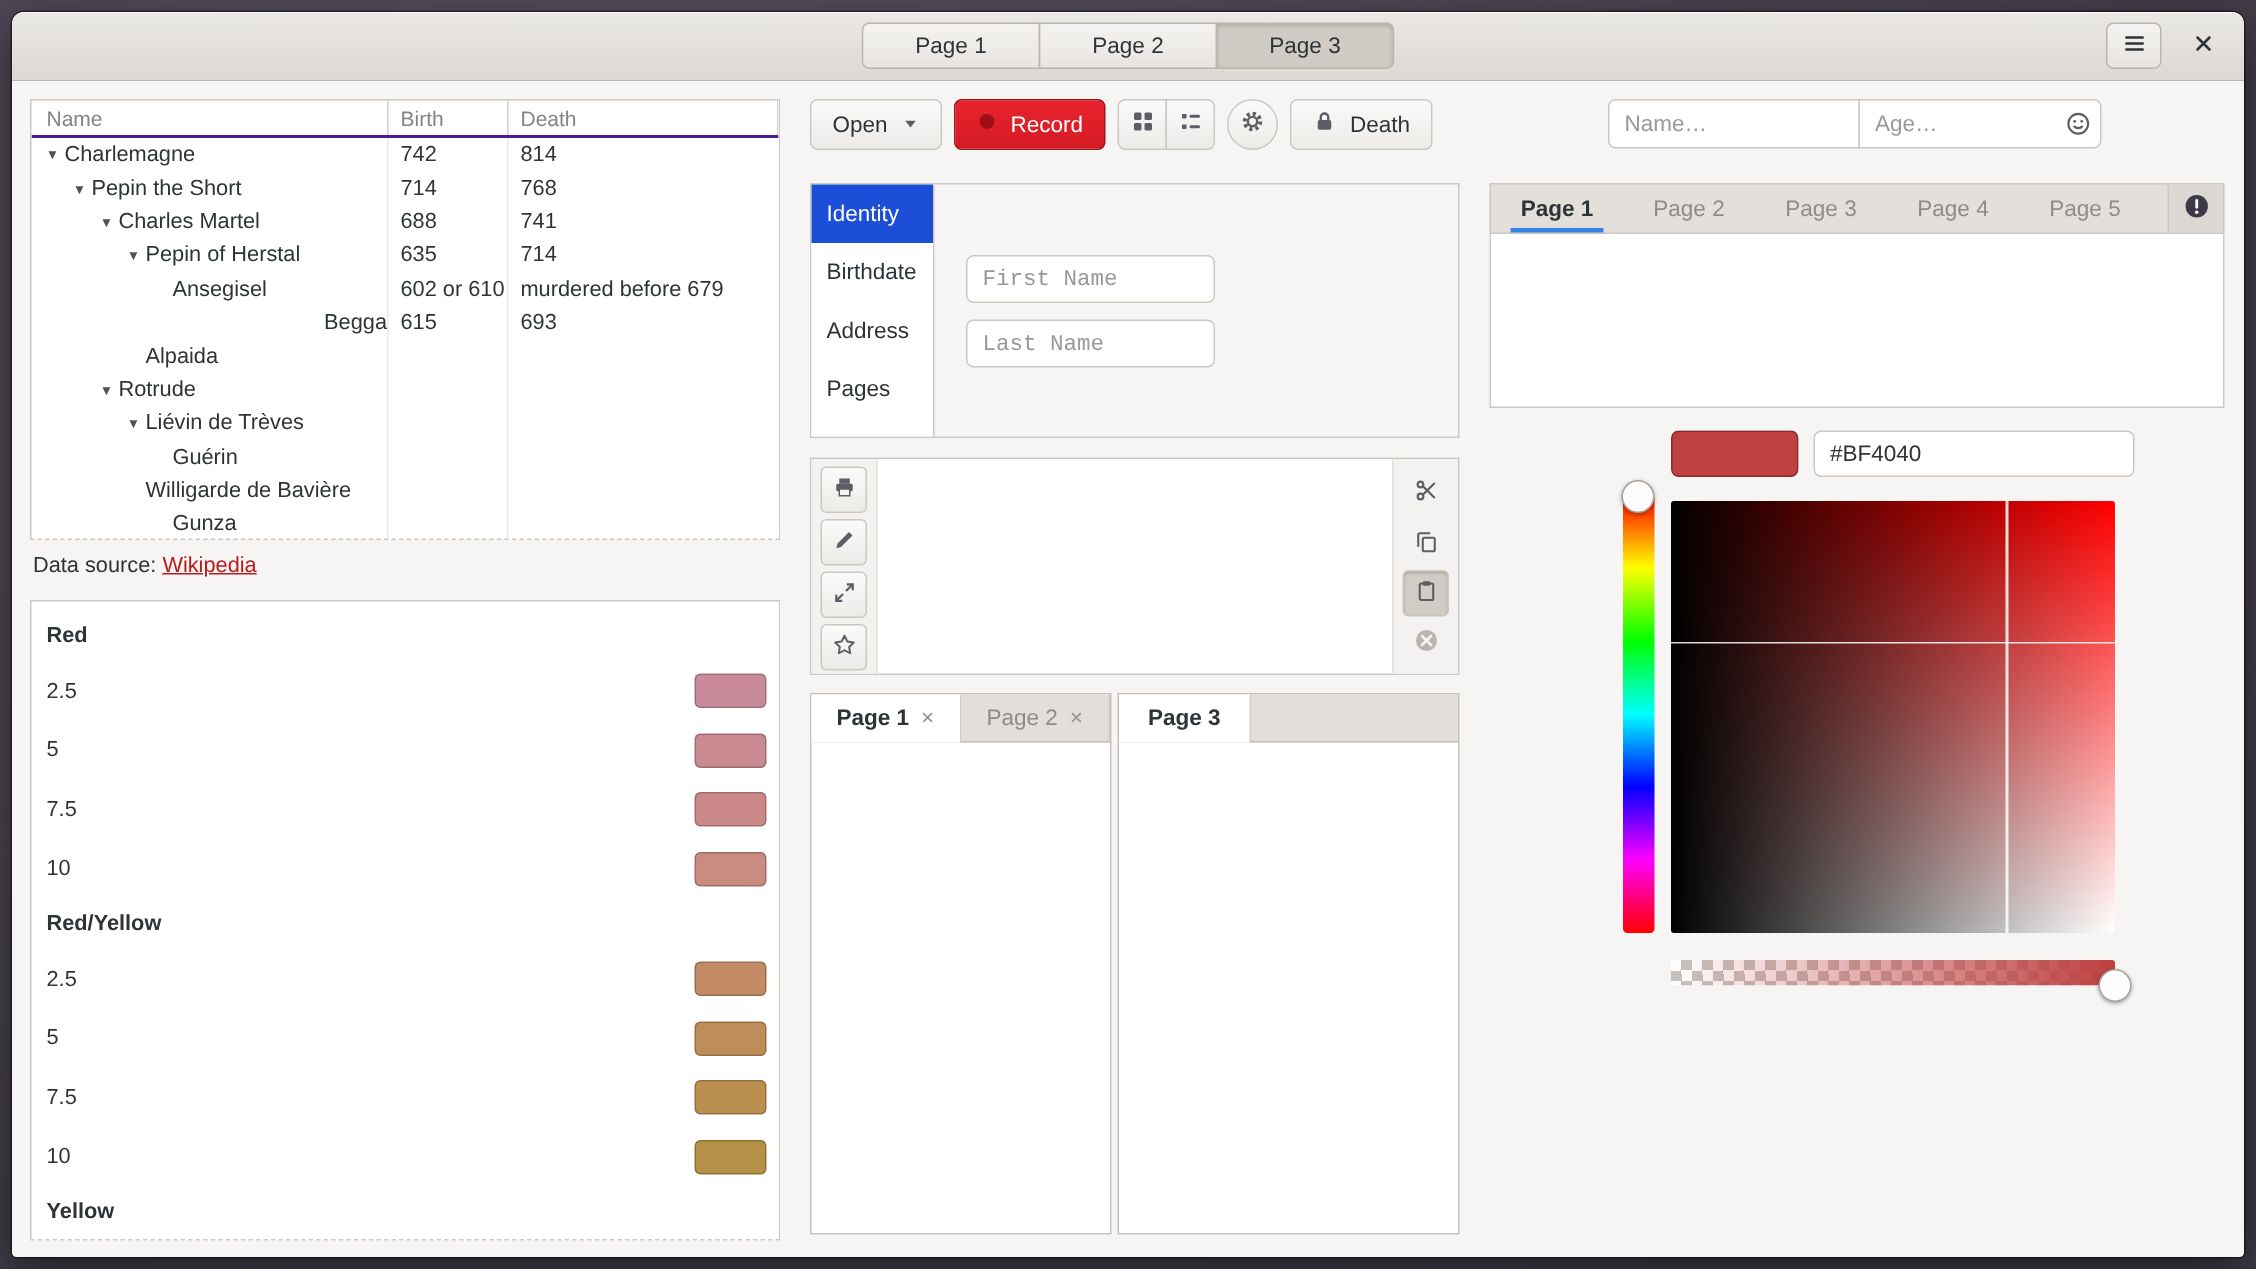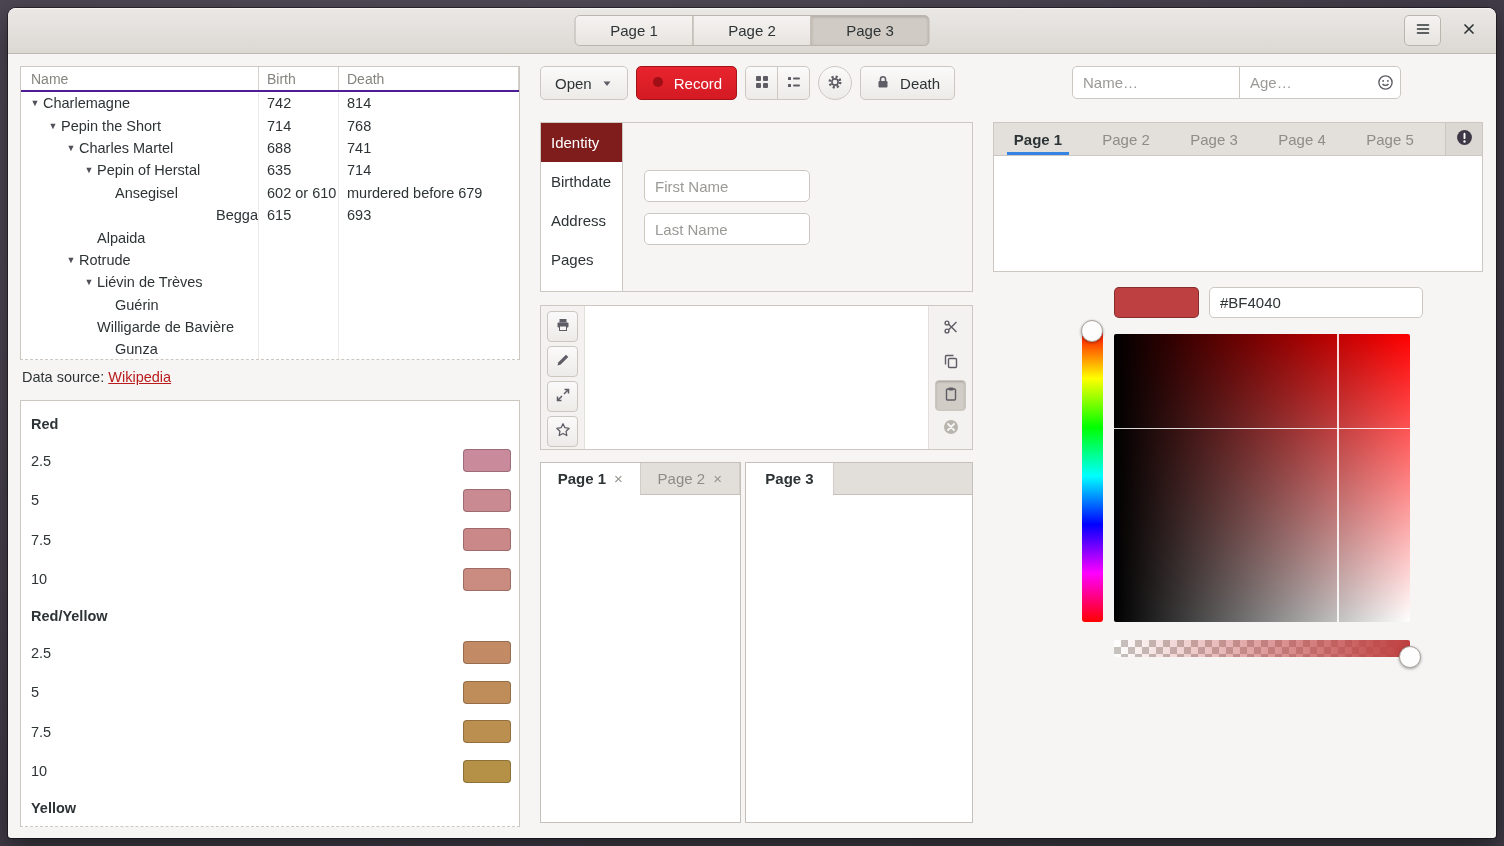--- a/index.html
+++ b/index.html
@@ -72,22 +72,22 @@
   .linked .btn:first-child { border-radius:5px 0 0 5px; margin-left:0; }
   .linked .btn:last-child { border-radius:0 5px 5px 0; }
 
   .mtoolbar { position:absolute; left:0; top:11px; display:flex; align-items:center; gap:8px; }
 
   
   .id-frame { position:absolute; left:0; top:67px; width:433px; height:170px;
     border:1px solid #cdc7c2; background:#f6f5f4; display:flex; }
   .sidebar { width:82px; background:#fff; border-right:1px solid #cdc7c2; }
   .sbitem { height:39px; display:flex; align-items:center; padding-left:10px; font-size:15px; }
-  .sbitem.active { background:#7f1d1d; color:#fff; }
-  .id-content { flex:1; position:relative; }
+  .sbitem.active { background:#1d4ed8; color:#fff; }
+  .id-content { flex:1; position:relative;font-family:Liberation Mono, monospace; }
   .entry { border:1px solid #cdc7c2; background:#fff; border-radius:5px; font-size:15px;
     padding:0 10px; color:#2e3436; font-family:inherit; outline:none; }
   .entry::placeholder { color:#9a9996; }
   .id-entry { position:absolute; left:21px; width:166px; height:32px; }
   #first-name { top:47px; } #last-name { top:90px; }
 
   
   .tv-frame { position:absolute; left:0; top:250px; width:433px; height:145px;
     border:1px solid #cdc7c2; background:#fff; }
   .tv-strip { position:absolute; top:0; bottom:0; width:44px; background:#f4f2f0; }

